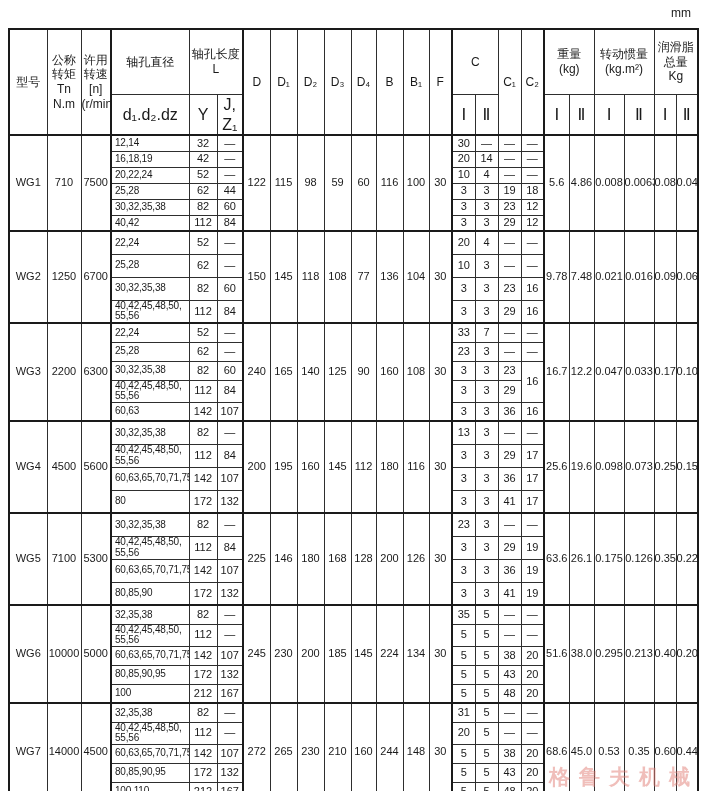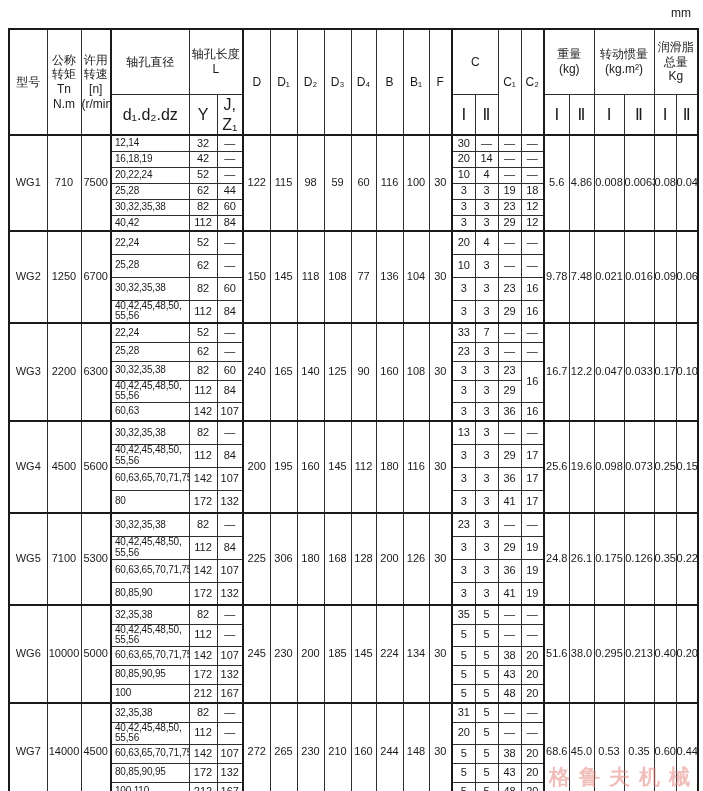--- a/index.html
+++ b/index.html
@@ -339,32 +339,32 @@
         <td class="thickR">17</td>
       </tr>
       <tr class="block-start" style="height: 23px;">
         <td rowspan="4">WG5</td>
         <td rowspan="4">7100</td>
         <td rowspan="4">5300</td>
         <td class="dcol thickL">30,32,35,38</td>
         <td>82</td>
         <td class="thickR">—</td>
         <td rowspan="4">225</td>
-        <td rowspan="4">306</td>
+        <td rowspan="4">146</td>
         <td rowspan="4">180</td>
         <td rowspan="4">168</td>
         <td rowspan="4">128</td>
         <td rowspan="4">200</td>
         <td rowspan="4">126</td>
         <td rowspan="4">30</td>
         <td class="thickL">23</td>
         <td>3</td>
         <td>—</td>
         <td class="thickR">—</td>
-        <td rowspan="4">24.8</td>
+        <td rowspan="4">63.6</td>
         <td rowspan="4">26.1</td>
         <td rowspan="4">0.175</td>
         <td rowspan="4">0.126</td>
         <td rowspan="4">0.35</td>
         <td rowspan="4">0.22</td>
       </tr>
       <tr style="height: 23px;">
         <td class="dcol thickL">40,42,45,48,50, 55,56</td>
         <td>112</td>
         <td class="thickR">84</td>

